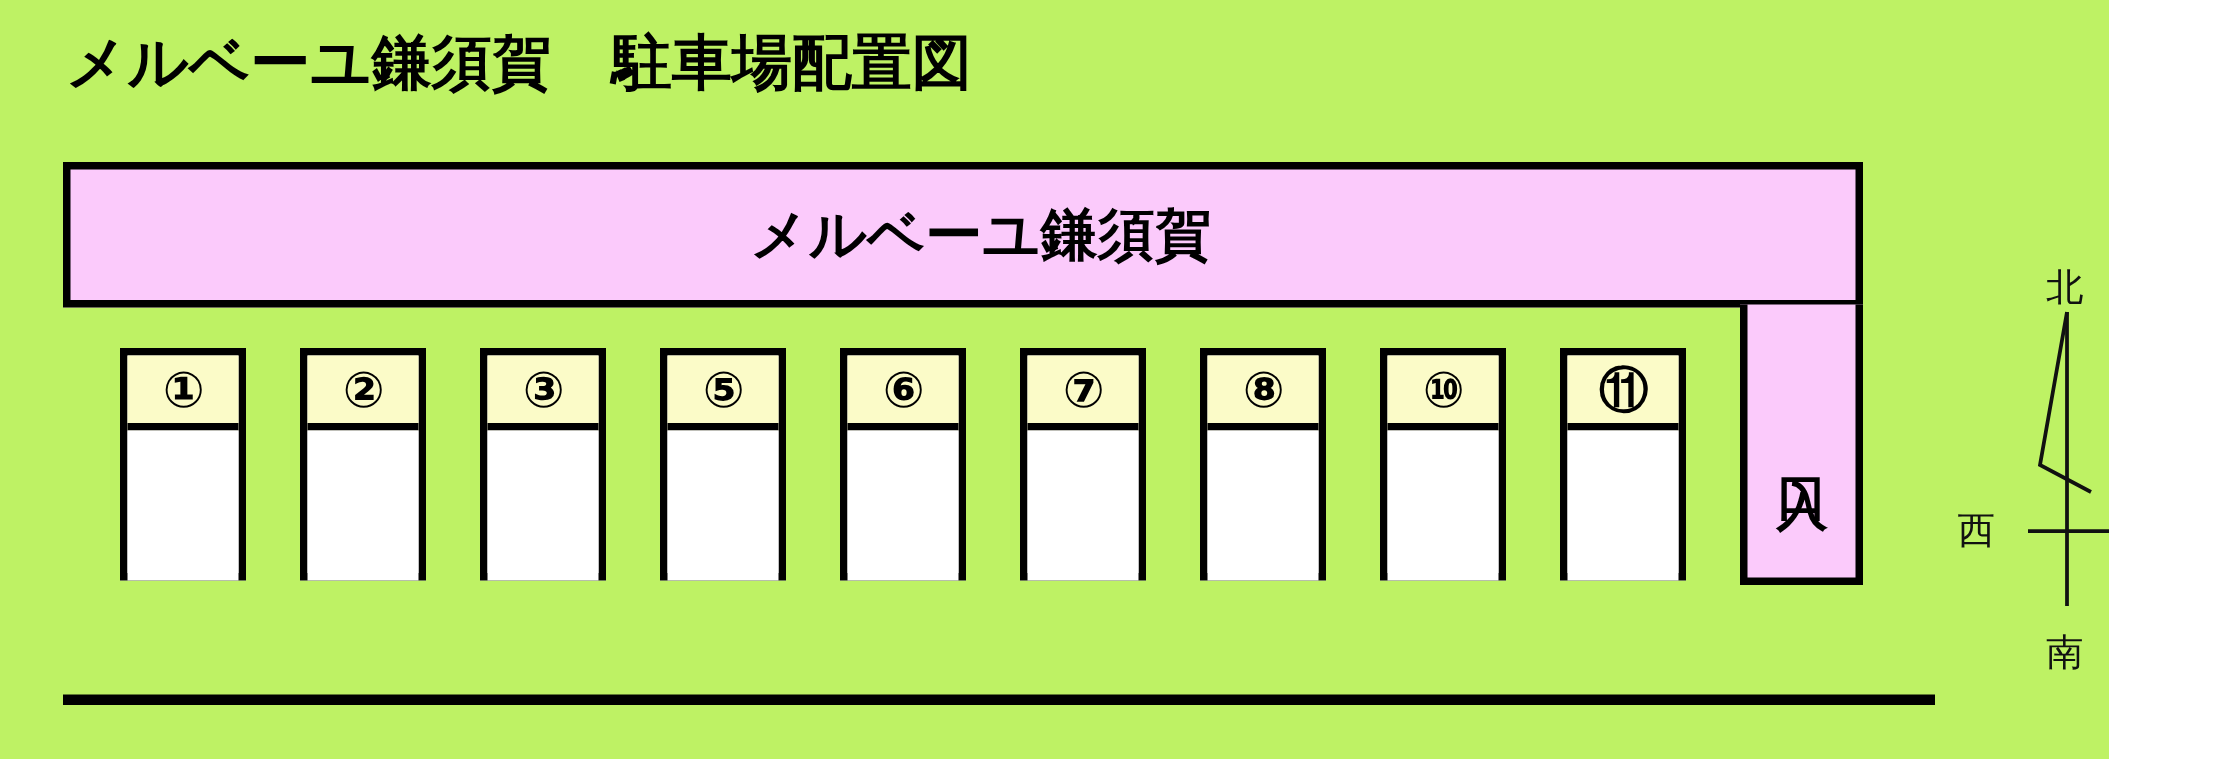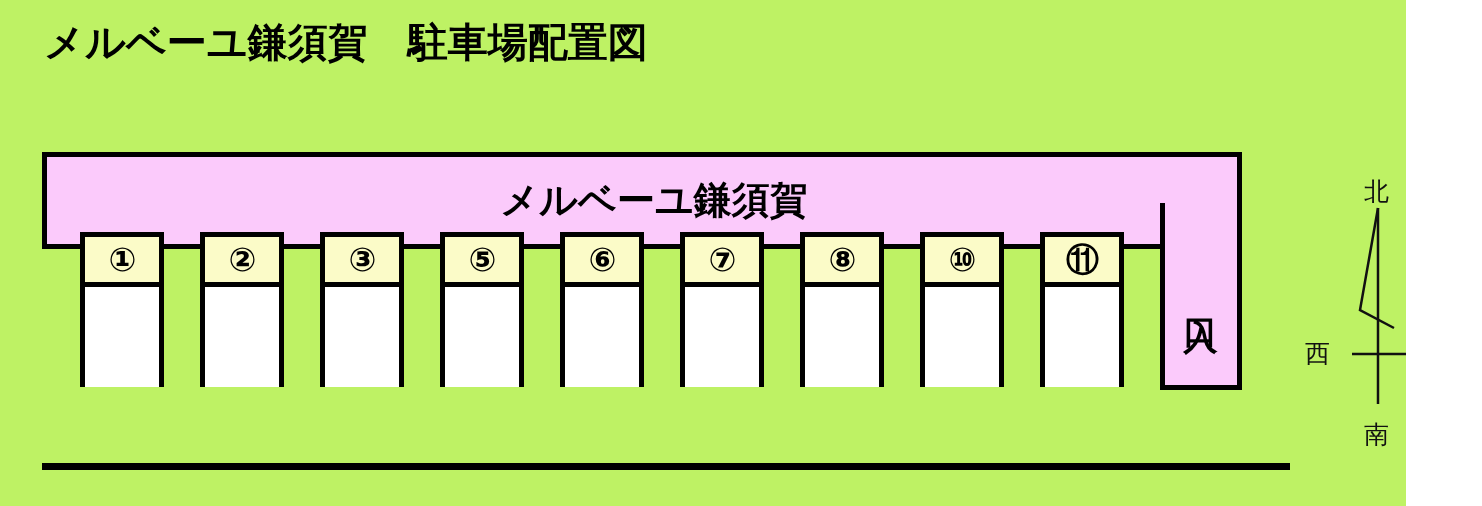--- a/index.html
+++ b/index.html
@@ -37,21 +37,20 @@
     left: 42px;
     top: 108px;
     width: 1200px;
     height: 97px;
     background: #fbcafb;
     border: 5px solid #000000;
     box-sizing: border-box;
     display: flex;
     align-items: center;
     justify-content: center;
-    margin-top: 44px;
   }
   #building-label {
     font-size: 38px;
     font-weight: bold;
     white-space: nowrap;
     transform: translateX(12px);
   }
 
   
   #entrance-block {

